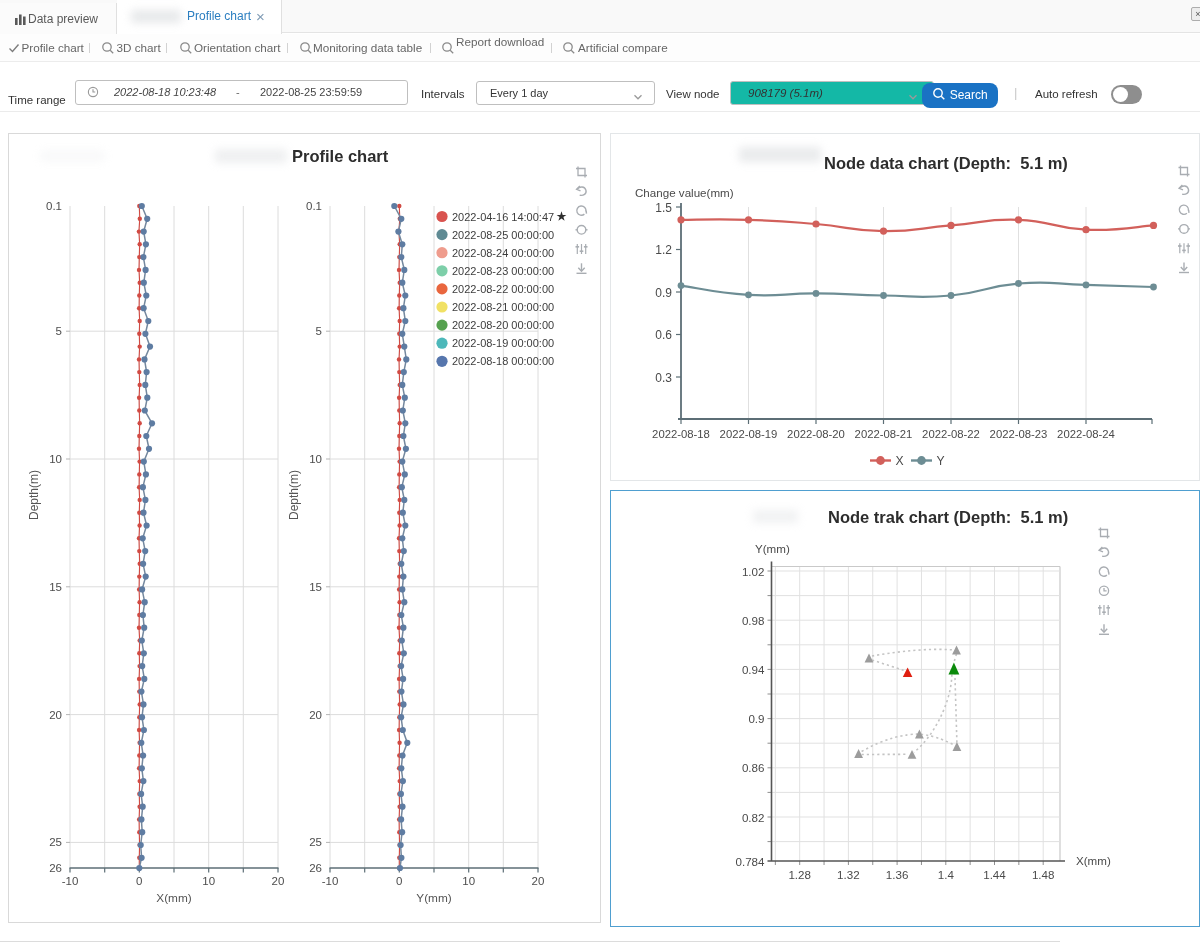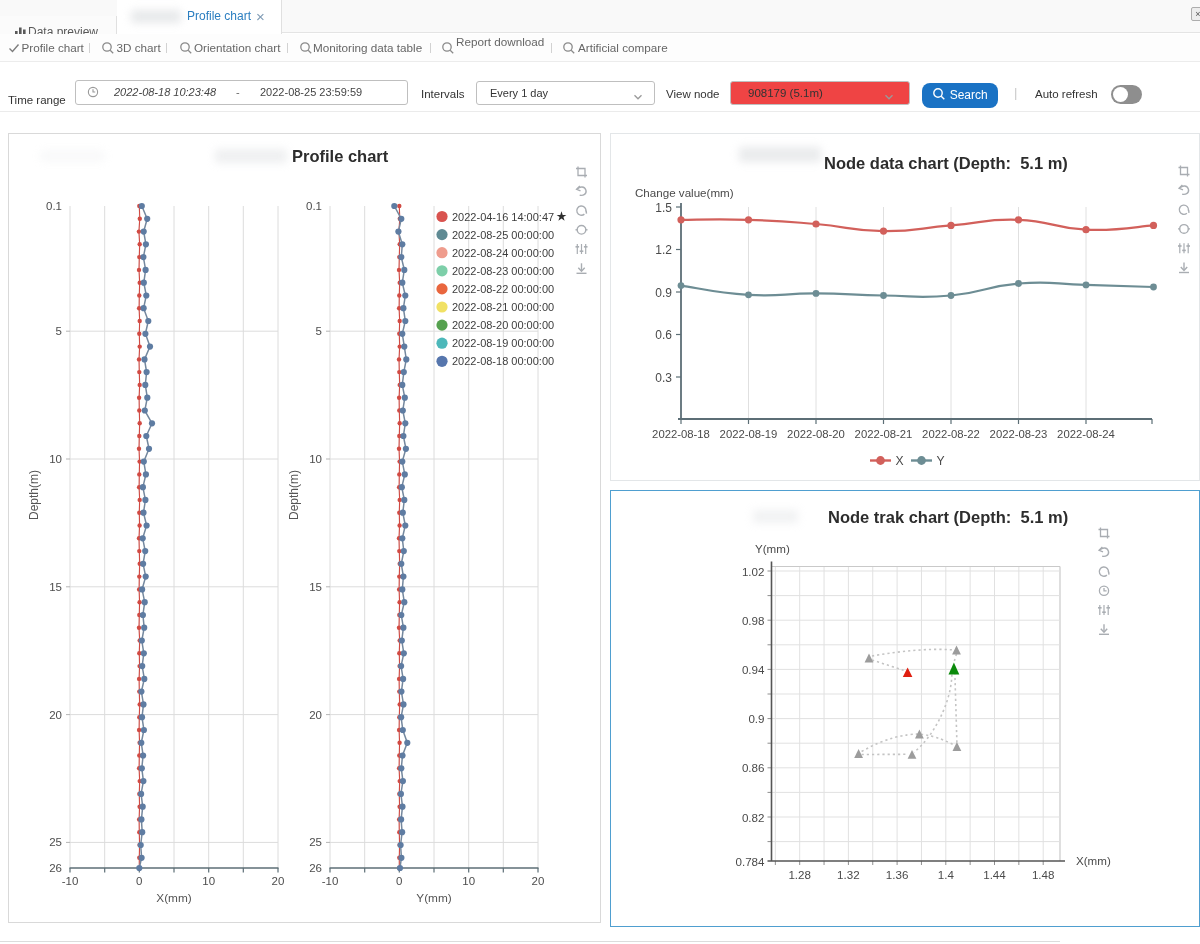--- a/index.html
+++ b/index.html
@@ -6,21 +6,21 @@
        position:relative; overflow:hidden; }
 .abs { position:absolute; }
 .blur { position:absolute; filter:blur(4px); opacity:.55; background:#d4d7da; border-radius:3px; }
 .panel { position:absolute; background:#fff; border:1px solid #d9d9d9; }
 .ptitle { position:absolute; font-size:16.5px; font-weight:bold; color:#2d2d2d; white-space:nowrap; }
 .sep { color:#d0d0d0; }
 </style></head>
 <body>
 
 <div class="abs" style="left:0;top:0;width:1200px;height:33px;background:#f9f9f9;border-bottom:1px solid #e4e4e4;"></div>
-<div class="abs" style="left:0;top:16px;width:117px;height:33px;background:#fbfbfb;border-right:1px solid #e0e0e0;font-size:12px;color:#595959;">
+<div class="abs" style="left:0;top:3px;width:117px;height:33px;background:#fbfbfb;border-right:1px solid #e0e0e0;font-size:12px;color:#595959;">
   <span style="position:absolute;left:14px;top:10px;"><svg width="13" height="13" viewBox="0 0 13 13" style="vertical-align:-1px">
         <rect x="1" y="5" width="2.6" height="7" fill="#595959"></rect>
         <rect x="5" y="1.5" width="2.6" height="10.5" fill="#595959"></rect>
         <rect x="9" y="3.5" width="2.6" height="8.5" fill="#595959"></rect>
       </svg></span>
   <span style="position:absolute;left:28px;top:9px;">Data preview</span>
   </div>
 <div class="abs" style="left:117px;top:0;width:165px;height:34px;background:#fff;border-right:1px solid #e0e0e0;font-size:12px;">
   <span class="blur" style="left:14px;top:10px;width:50px;height:13px;"></span>
   <span style="position:absolute;left:70px;top:9px;color:#2b7ec0;">Profile chart</span>
@@ -78,21 +78,21 @@
   <span style="position:absolute;left:184px;">2022-08-25 23:59:59</span>
 </div>
 <div class="abs" style="left:421px;top:88px;font-size:11.5px;color:#333;">Intervals</div>
 <div class="abs" style="left:476px;top:81px;width:179px;height:24px;border:1px solid #bfbfbf;border-radius:3px;background:#fff;line-height:22px;font-size:11px;color:#333;">
   <span style="position:absolute;left:13px;">Every 1 day</span>
   <span style="position:absolute;right:10px;top:6px;"><svg width="12" height="12" viewBox="0 0 12 12">
         <path d="M2.5,4.2 L6,7.8 L9.5,4.2" fill="none" stroke="#9a9a9a" stroke-width="1.3"></path>
       </svg></span>
 </div>
 <div class="abs" style="left:666px;top:88px;font-size:11.5px;color:#333;">View node</div>
-<div class="abs" style="left:730px;top:81px;width:180px;height:24px;border:1px solid #bfbfbf;border-radius:3px;background:#ef4444;line-height:22px;font-size:11.5px;color:#333;">
+<div class="abs" style="left:730px;top:81px;width:204px;height:24px;border:1px solid #bfbfbf;border-radius:3px;background:#14b8a6;line-height:22px;font-size:11.5px;color:#333;font-style:italic;">
   <span style="position:absolute;left:17px;">908179 (5.1m)</span>
   <span style="position:absolute;right:14px;top:6px;"><svg width="12" height="12" viewBox="0 0 12 12">
         <path d="M2.5,4.2 L6,7.8 L9.5,4.2" fill="none" stroke="#9a9a9a" stroke-width="1.3"></path>
       </svg></span>
 </div>
 <div class="abs" style="left:922px;top:83px;width:76px;height:25px;background:#1a72c4;border-radius:8px;color:#fff;font-size:12px;line-height:25px;text-align:center;"><svg width="14" height="14" viewBox="0 0 14 14" style="vertical-align:-2px">
       <circle cx="6" cy="6" r="4.2" fill="none" stroke="#fff" stroke-width="1.4"></circle>
       <line x1="9.2" y1="9.2" x2="12.3" y2="12.3" stroke="#fff" stroke-width="1.4"></line>
     </svg>&nbsp;Search</div>
 <div class="abs" style="left:1014px;top:85px;font-size:13px;color:#c9c9c9;">|</div>

